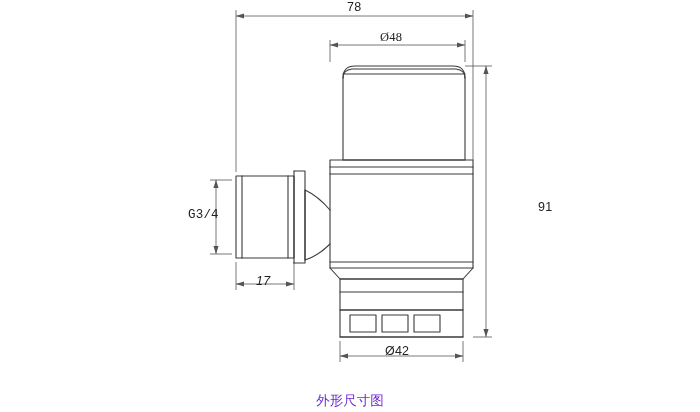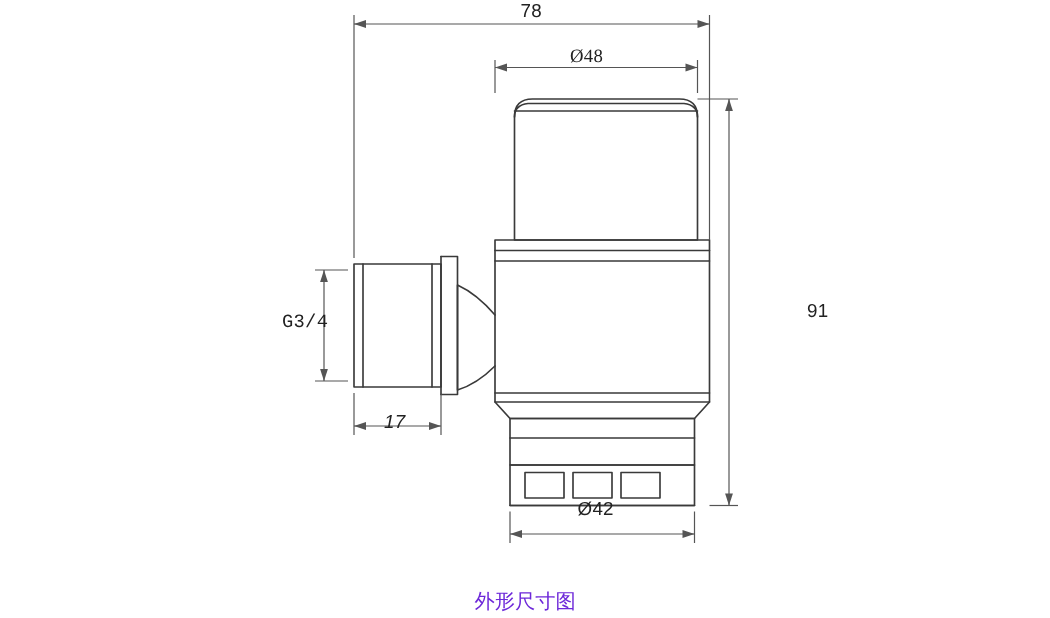--- a/index.html
+++ b/index.html
@@ -151,16 +151,16 @@
   <div class="dim-label" style="left:347px; top:0px;">78</div>
 
   <div class="dim-label" style="left:380px; top:30px;font-family:Liberation Serif, serif;">Ø48</div>
 
   <div class="dim-label" style="left:494px; top:200px;margin-left:44px;">91</div>
 
   <div class="dim-label" style="left:188px; top:208px;font-family:Liberation Mono, monospace;">G3/4</div>
 
   <div class="dim-label" style="left:256px; top:274px;font-style:italic;">17</div>
 
-  <div class="dim-label" style="left:385px; top:332px;">Ø42</div>
+  <div class="dim-label" style="left:385px; top:344px;">Ø42</div>
 
   <div class="caption">外形尺寸图</div>
 </div>
 
 </body></html>

